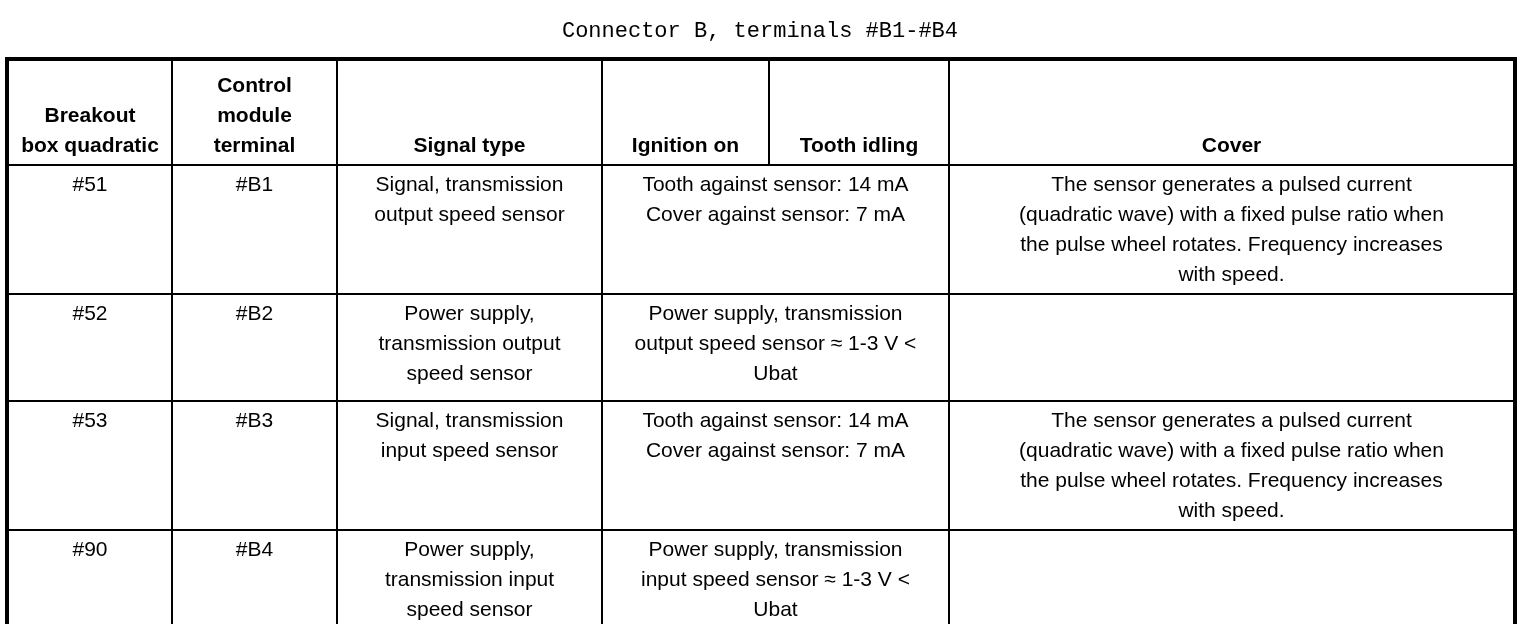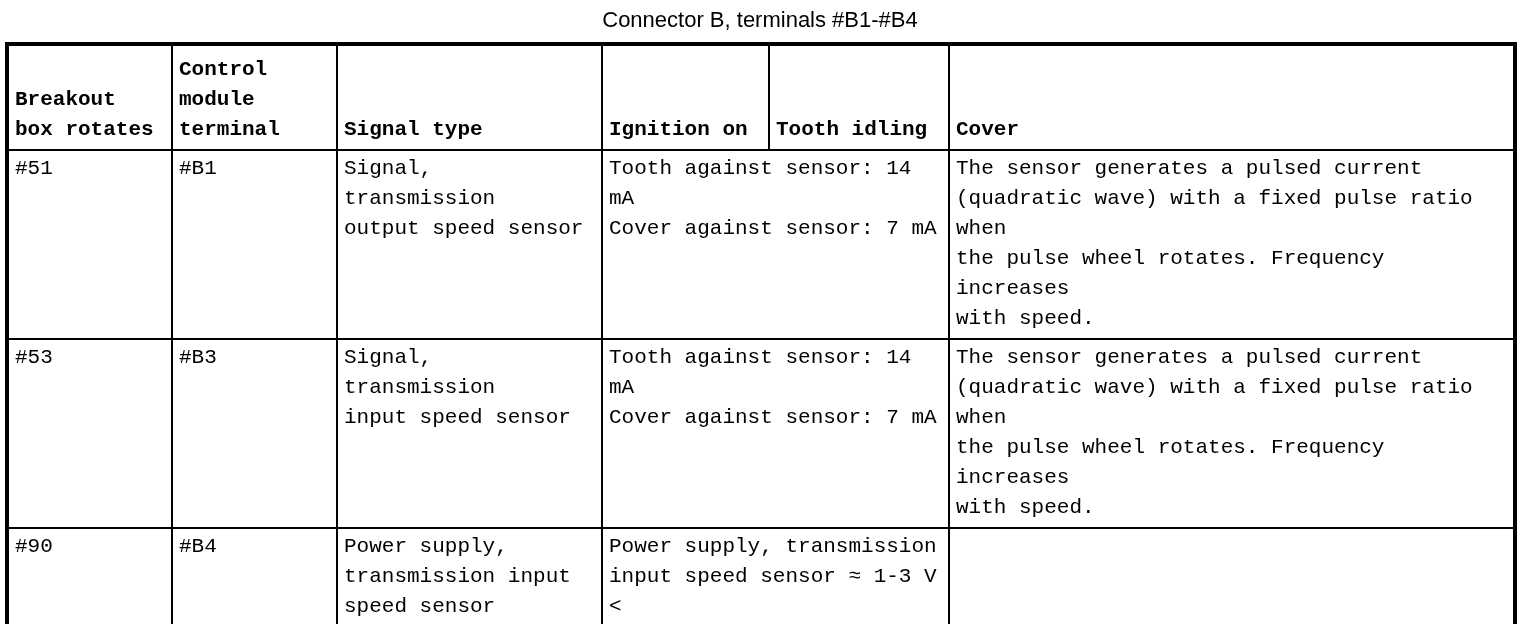--- a/index.html
+++ b/index.html
@@ -11,44 +11,44 @@
     color: #000000;
     font-family: "Liberation Sans", sans-serif;
   }
   .page {
     position: relative;
     width: 1520px;
     height: 624px;
     overflow: hidden;
   }
   .title {
-    margin: 0;
+    margin: 12px;
     padding-top: 7px;
     text-align: center;
     font-size: 22px;
     font-weight: normal;
     line-height: 26px;
+    font-family: Liberation Mono, monospace;
   }
   table.spec {
     border-collapse: collapse;
     table-layout: fixed;
     width: 1508px;
     margin: 9px 0 0 5px;
     border: 4px solid #000;
   }
   table.spec th, table.spec td {
     border: 2px solid #000;
     padding: 3px 6px 4px 6px;
     font-size: 21px;
     line-height: 30px;
-    text-align: left;
+    text-align: center;
     white-space: pre-line;
     overflow: hidden;
     word-wrap: break-word;
-    font-family: Liberation Mono, monospace;
   }
   table.spec th {
     font-weight: bold;
     vertical-align: bottom;
   }
   table.spec td {
     font-weight: normal;
     vertical-align: top;
   }
   tr.header-row  { height: 106px; }
@@ -70,21 +70,21 @@
       <col style="width:165px">
       <col style="width:265px">
       <col style="width:167px">
       <col style="width:180px">
       <col style="width:566px">
     </colgroup>
 
     <tbody>
         <tr class="header-row">
       <th>Breakout
-box rotates</th>
+box quadratic</th>
       <th>Control
 module
 terminal</th>
       <th>Signal type</th>
       <th>Ignition on</th>
       <th>Tooth idling</th>
       <th>Cover</th>
     </tr>
 
     <tr class="row-0">
@@ -93,20 +93,31 @@
       <td>Signal, transmission
 output speed sensor</td>
       <td colspan="2">Tooth against sensor: 14 mA
 Cover against sensor: 7 mA</td>
       <td>The sensor generates a pulsed current
 (quadratic wave) with a fixed pulse ratio when
 the pulse wheel rotates. Frequency increases
 with speed.</td>
     </tr>
 
+    <tr class="row-1">
+      <td>#52</td>
+      <td>#B2</td>
+      <td>Power supply,
+transmission output
+speed sensor</td>
+      <td colspan="2">Power supply, transmission
+output speed sensor ≈ 1-3 V &lt;
+Ubat</td>
+      <td></td>
+    </tr>
 
     <tr class="row-2">
       <td>#53</td>
       <td>#B3</td>
       <td>Signal, transmission
 input speed sensor</td>
       <td colspan="2">Tooth against sensor: 14 mA
 Cover against sensor: 7 mA</td>
       <td>The sensor generates a pulsed current
 (quadratic wave) with a fixed pulse ratio when

